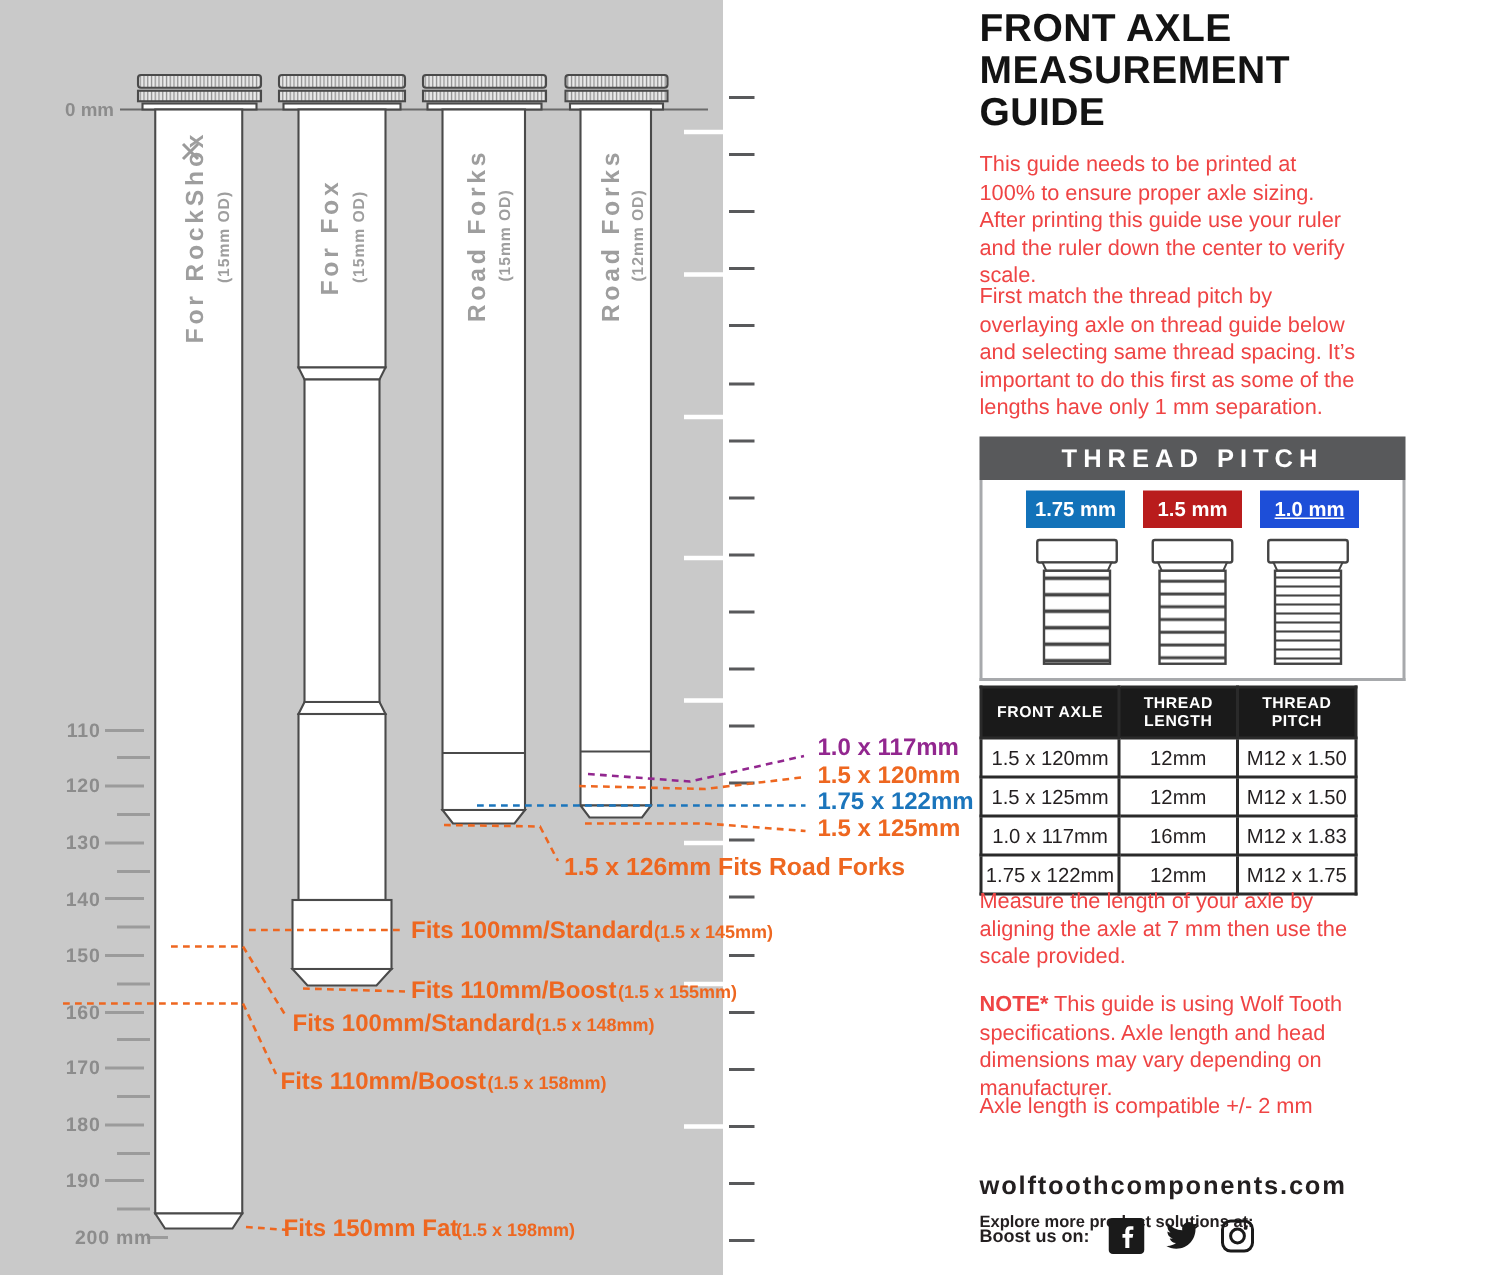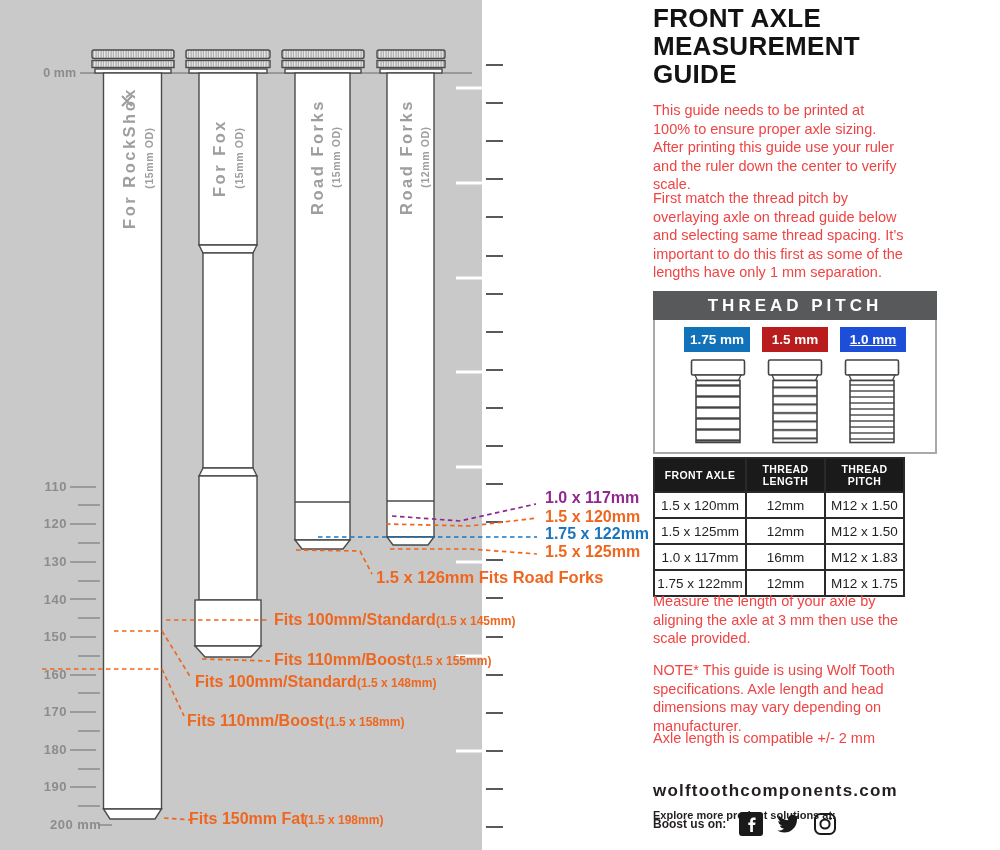--- a/index.html
+++ b/index.html
@@ -24,21 +24,21 @@
   .tp-box{border:2.5px solid #A7A9AC;border-top:none;padding:7px 0 6px;}
   .chips{display:flex;justify-content:center;gap:12px;}
   .chip{width:66px;height:25px;color:#fff;font-weight:bold;font-size:13.5px;
         display:flex;align-items:center;justify-content:center;}
   .bolts{display:flex;justify-content:center;gap:11px;margin-top:6px;}
   .tp-table{width:250px;border-collapse:collapse;table-layout:fixed;margin-top:3px;}
   .tp-table th{background:#1A1A1A;color:#fff;font-size:10.5px;line-height:12px;
       font-weight:bold;letter-spacing:.4px;padding:4px 2px;border:2px solid #2A2A2A;}
   .tp-table td{font-size:13.5px;text-align:center;padding:4.5px 2px;
       border:2px solid #2A2A2A;color:#231F20;}
-  .b{font-weight:normal;}
+  .b{font-weight:bold;}
   .f-explore{font-size:11px;font-weight:bold;margin-top:41px;}
   .f-site{font-size:17px;font-weight:bold;letter-spacing:1.2px;}
   .follow{display:flex;align-items:center;gap:13px;}
   .follow .lbl{font-size:12px;font-weight:bold;}
   .icn{width:24px;height:24px;display:block;cursor:pointer;}
 </style>
 </head>
 <body>
 
 <svg width="0" height="0" style="position:absolute" aria-hidden="true">
@@ -240,21 +240,21 @@
         </tr>
         <tr>
           <td>1.75 x 122mm</td>
           <td>12mm</td>
           <td>M12 x 1.75</td>
         </tr>
       </tbody>
     </table>
   </div>
 
-  <div class="blk para" style="top:592px">Measure the length of your axle by aligning the axle at 3 mm then use the scale provided.</div>
+  <div class="blk para" style="top:592px">Measure the length of your axle by aligning the axle at 7 mm then use the scale provided.</div>
 
   <div class="blk para" style="top:661px">
     <span class="b">NOTE*</span><span> This guide is using Wolf Tooth specifications. Axle length and head dimensions may vary depending on manufacturer.</span>
   </div>
 
   <div class="blk para" style="top:729px">Axle length is compatible +/- 2 mm</div>
 
   <div class="blk f-explore" style="top:768px">Explore more product solutions at:</div>
   <div class="blk f-site" style="top:781px">wolftoothcomponents.com</div>
 

